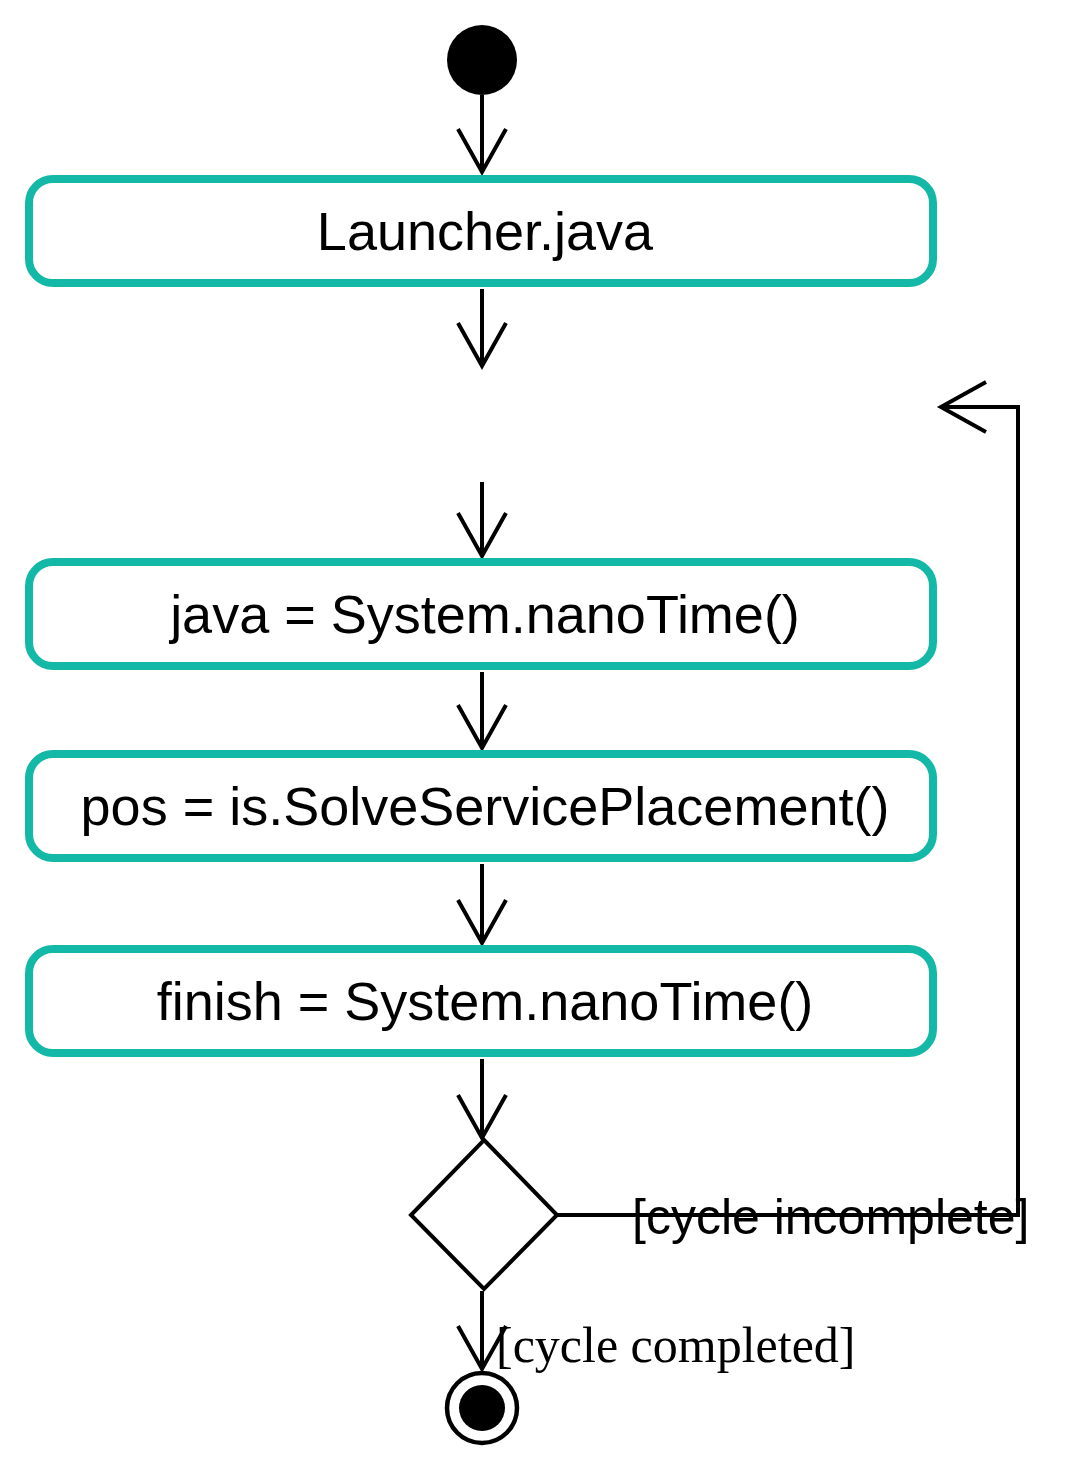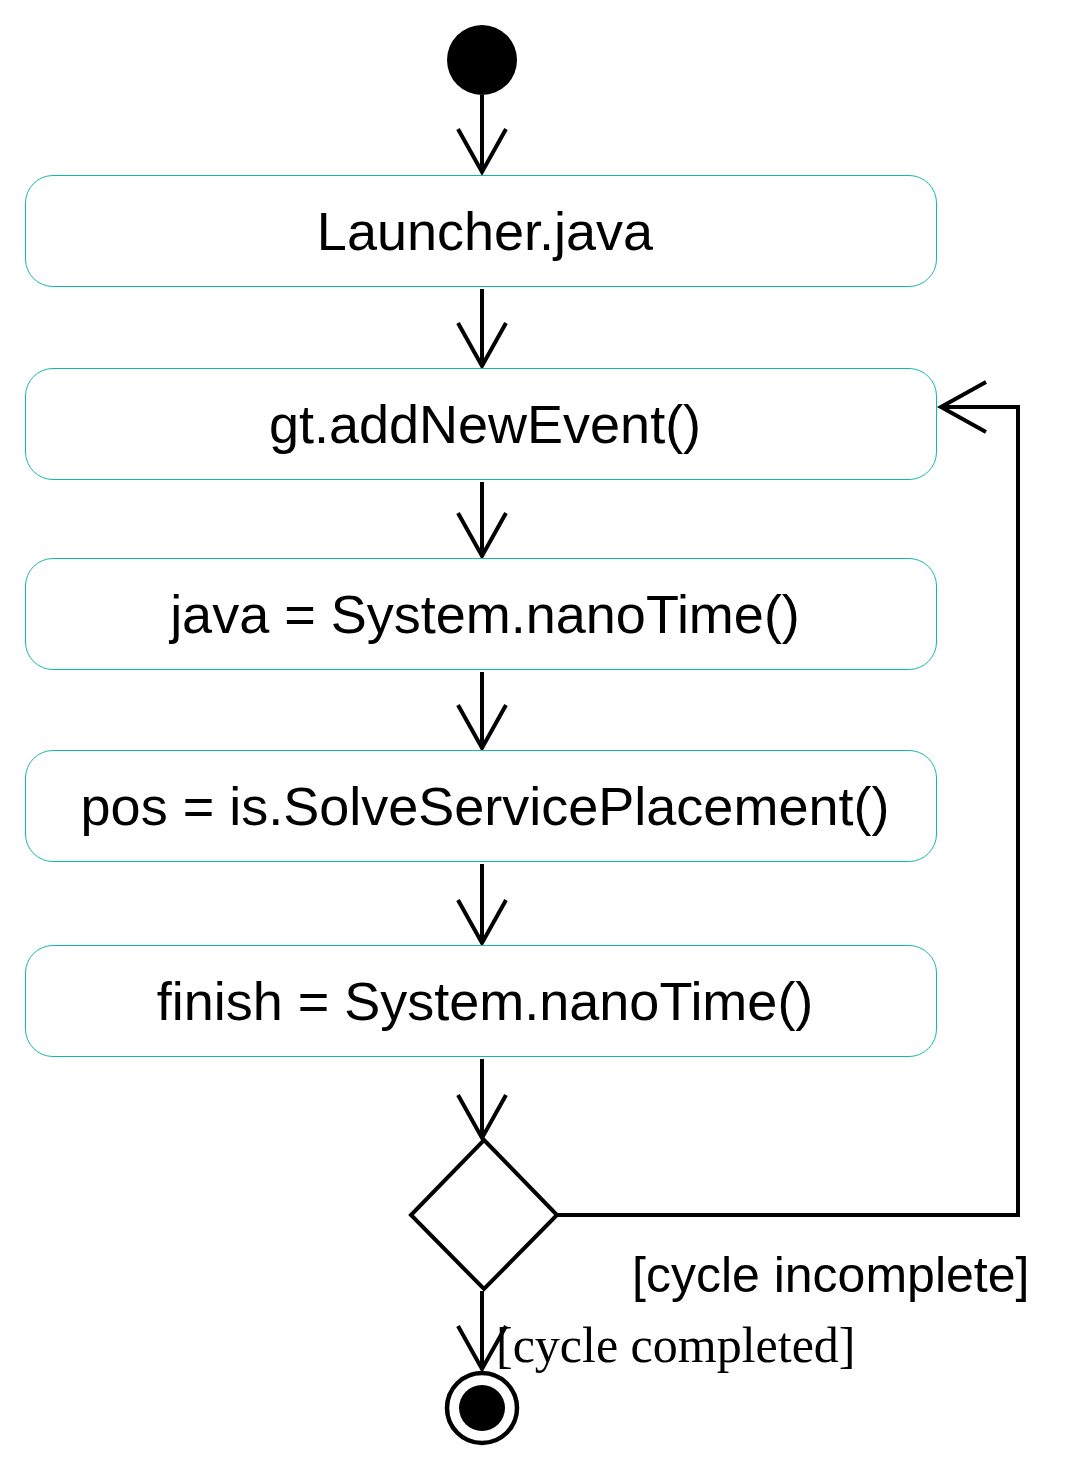--- a/index.html
+++ b/index.html
@@ -22,42 +22,42 @@
     top: 0;
     width: 1075px;
     height: 1470px;
   }
   .action-box {
     position: absolute;
     left: 25px;
     width: 912px;
     height: 112px;
     box-sizing: border-box;
-    border: 1px solid #14b8a6;
+    border: 8px solid #14b8a6;
     border-radius: 28px;
     background: #ffffff;
     display: flex;
     align-items: center;
     justify-content: center;
     padding-left: 8px;
   }
   .action-label {
     font-size: 54px;
     line-height: 1;
     color: #000000;
     white-space: nowrap;
   }
   .guard-label {
     position: absolute;
     font-size: 50px;
     line-height: 1.1;
     color: #000000;
     white-space: nowrap;
   }
-  #guard-incomplete { left: 632px; top: 1248px; text-align: right; }
+  #guard-incomplete { left: 632px; top: 1190px; text-align: right; }
   #guard-completed  { left: 496px; top: 1318px; font-family: Liberation Serif, serif; }
   .stroke {
     stroke: #000000;
     stroke-width: 4;
     fill: none;
   }
 </style>
 </head>
 <body>
 
@@ -112,23 +112,20 @@
     <g>
       <circle cx="482" cy="1408" r="35" fill="#ffffff" stroke="#000000" stroke-width="4.5"></circle>
       <circle cx="482" cy="1408" r="23" fill="#000000"></circle>
     </g>
   </svg>
 
   <div class="action-box" style="top:175px">
     <span class="action-label">Launcher.java</span>
   </div>
 
-  <div class="action-box" style="top:368px">
-    <span class="action-label">gt.addNewEvent()</span>
-  </div>
 
   <div class="action-box" style="top:558px">
     <span class="action-label">java = System.nanoTime()</span>
   </div>
 
   <div class="action-box" style="top:945px">
     <span class="action-label">finish = System.nanoTime()</span>
   </div>
 
   <div class="action-box" style="top:750px">

